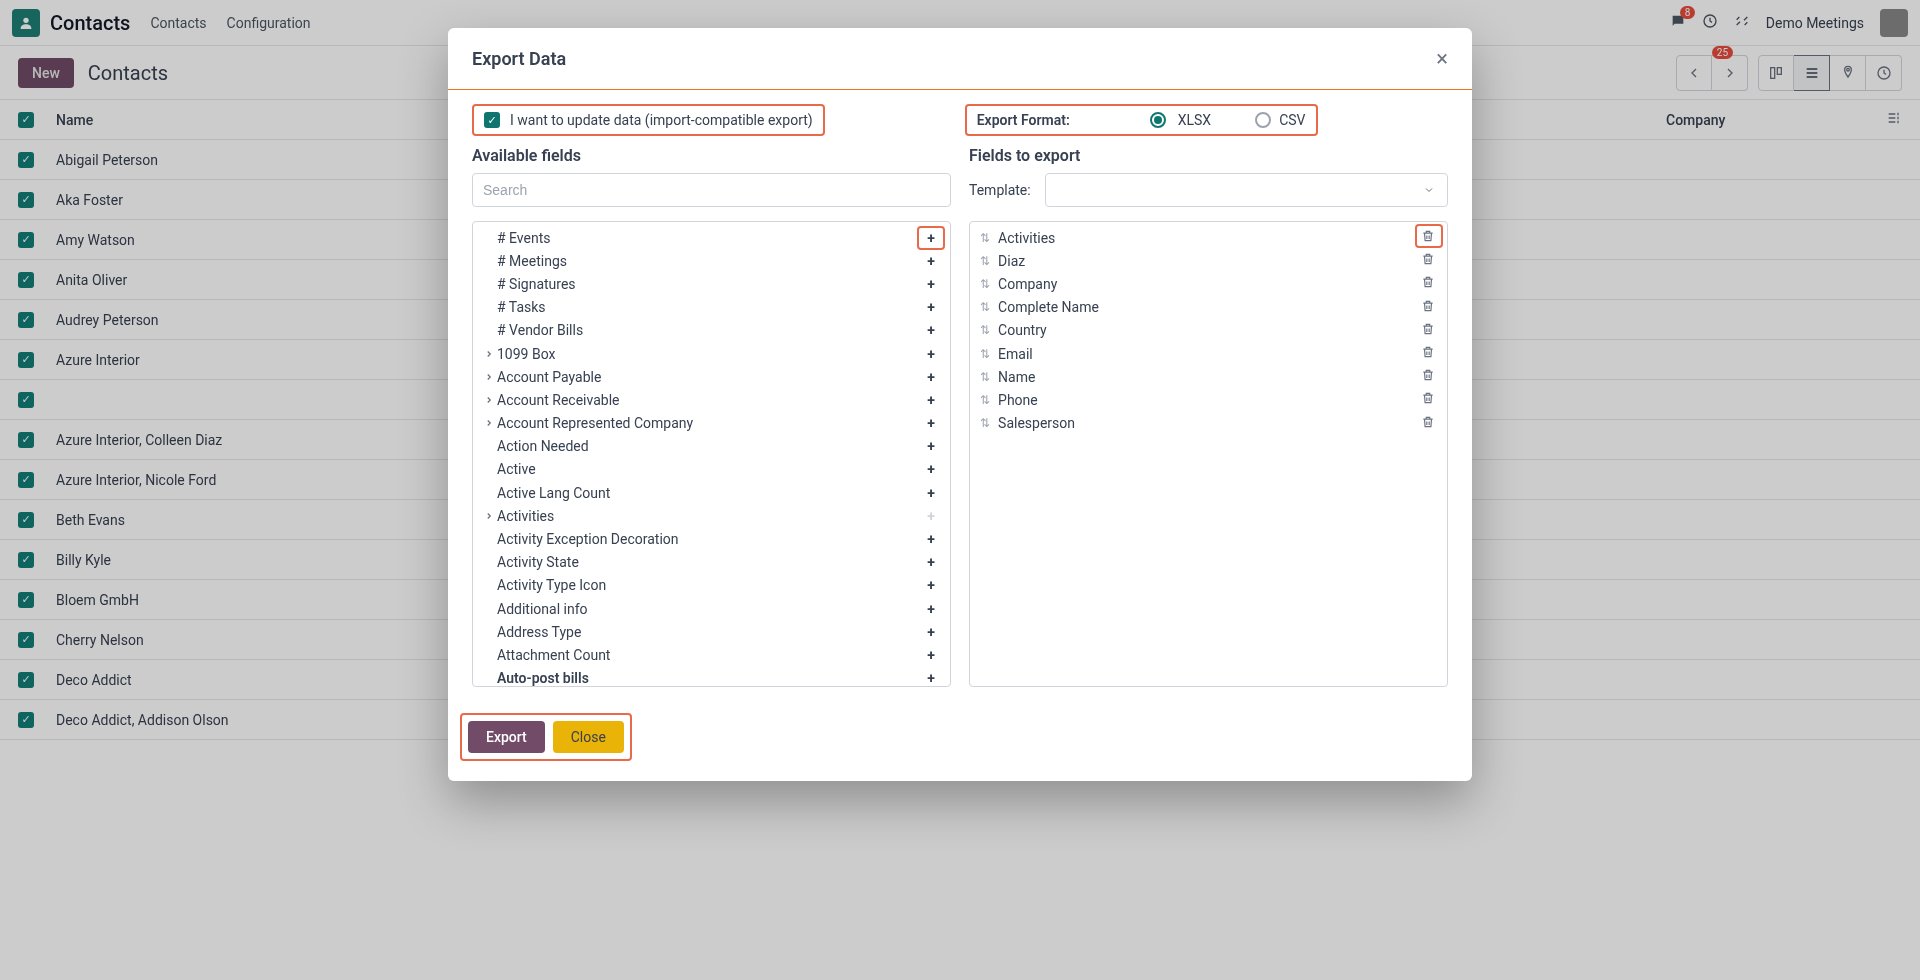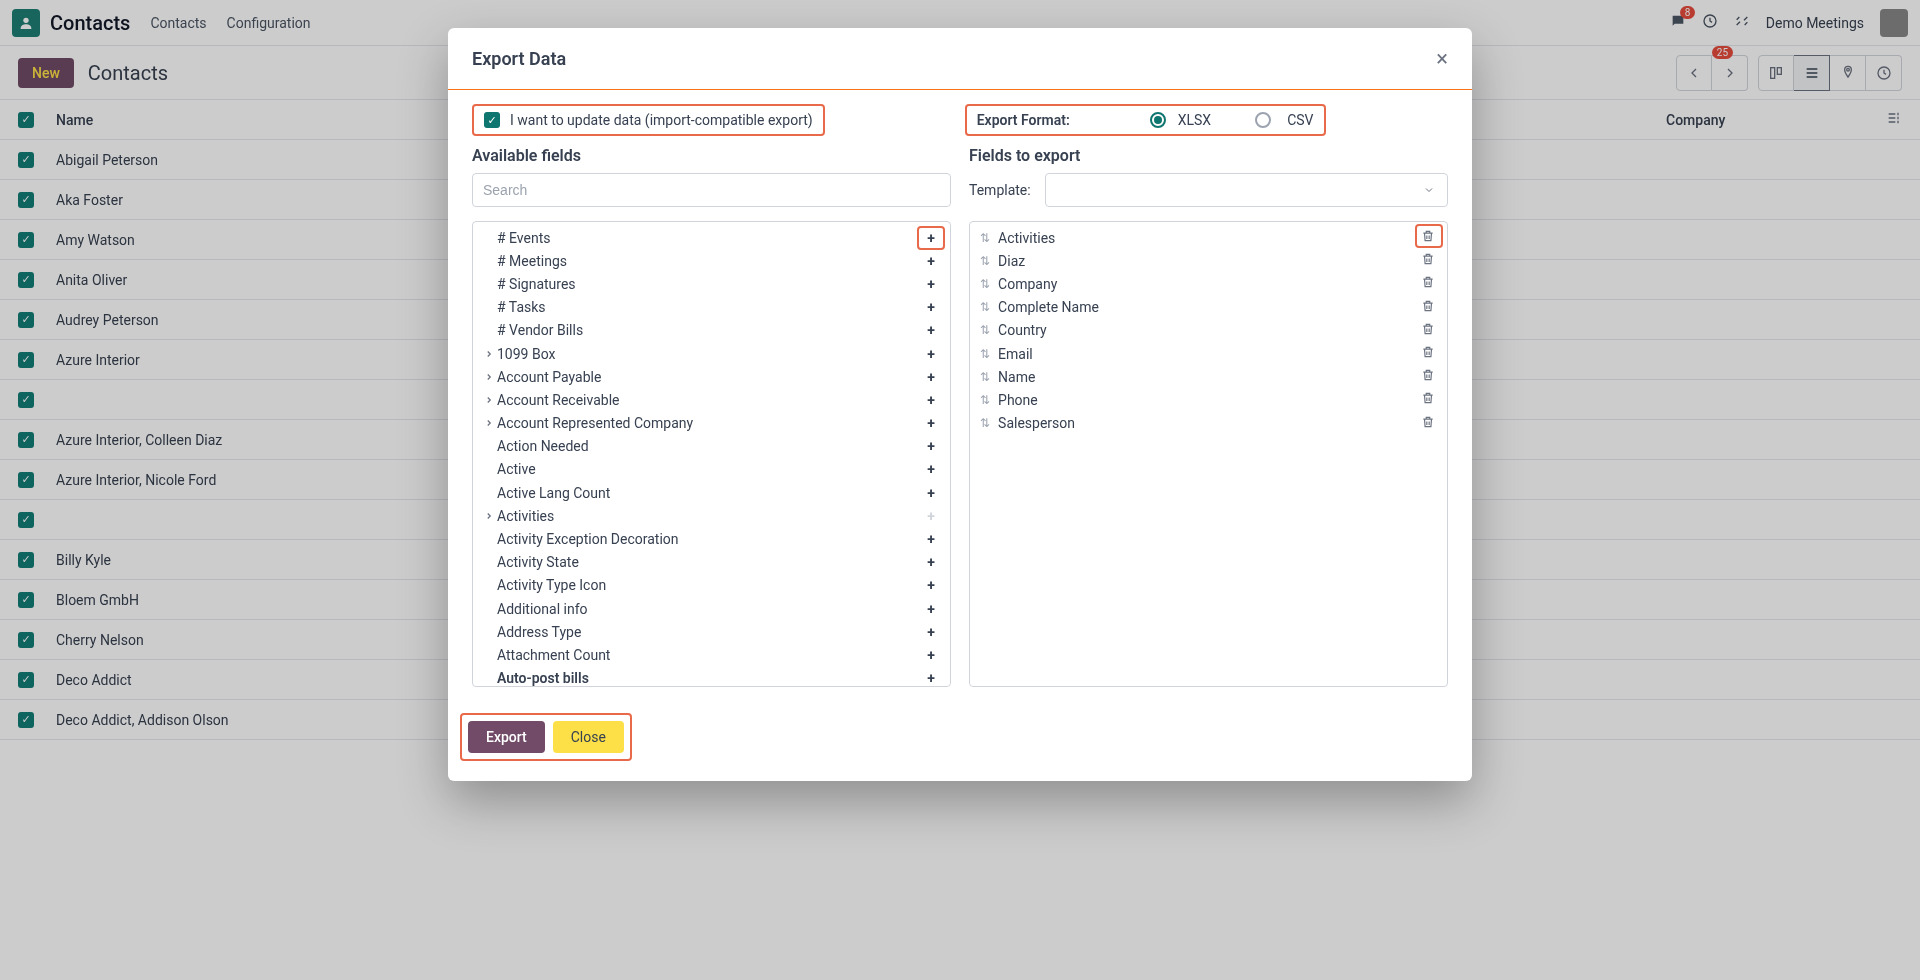--- a/index.html
+++ b/index.html
@@ -44,21 +44,21 @@
     
     .secondbar {
       height: 54px;
       display: flex;
       align-items: center;
       padding: 0 18px;
       border-bottom: 1px solid #e5e7eb;
     }
     .btn-new {
       background: #714B67;
-      color: #fde047;
+      color: #e5e5e5;
       padding: 7px 14px;
       border-radius: 4px;
       font-weight: 500;
       margin-right: 14px;
       cursor: pointer;
     }
     .breadcrumb { font-size: 20px; color: #374151; }
     .secondbar-right { margin-left: auto; display: flex; align-items: center; gap: 10px; }
     .pager-arrow, .view-btn {
       width: 36px; height: 36px;
@@ -243,21 +243,21 @@
     }
     .btn-export {
       background: #714B67;
       color: white;
       padding: 8px 18px;
       border-radius: 4px;
       cursor: pointer;
       font-weight: 500;
     }
     .btn-close {
-      background: #fde047;
+      background: #eab308;
       color: #374151;
       padding: 8px 18px;
       border-radius: 4px;
       cursor: pointer;
     }
 
     svg.ico { width: 16px; height: 16px; }
   </style>
 </head>
 <body>
@@ -410,20 +410,21 @@
       </div>
       <div class="table-row">
     <div class="checkbox">✓</div>
     <div class="col-name">Azure Interior, Nicole Ford</div>
     <div class="col-rest col-country">States</div>
     <div class="col-company"></div>
     <div style="width:16px;"></div>
       </div>
       <div class="table-row">
     <div class="checkbox">✓</div>
+    <div class="col-name">Beth Evans</div>
     <div class="col-rest col-country"></div>
     <div class="col-company"></div>
     <div style="width:16px;"></div>
       </div>
       <div class="table-row">
     <div class="checkbox">✓</div>
     <div class="col-name">Billy Kyle</div>
     <div class="col-rest col-country"></div>
     <div class="col-company"></div>
     <div style="width:16px;"></div>
@@ -470,21 +471,21 @@
         <div class="highlight-box">
           <div class="chk-square">✓</div>
           <span>I want to update data (import-compatible export)</span>
         </div>
         <div class="highlight-box" style="gap:20px;">
           <span style="font-weight:600;">Export Format:</span>
           <div style="display:flex;align-items:center;gap:12px;margin-left:24px;padding-left:36px;">
             <span class="radio-dot on"></span>
             <span>XLSX</span>
           </div>
-          <div style="display:flex;align-items:center;gap:16px;margin-left:24px;">
+          <div style="display:flex;align-items:center;gap:8px;margin-left:24px;">
             <span class="radio-dot off"></span>
             <span>CSV</span>
           </div>
         </div>
       </div>
 
       <div class="columns">
         <div class="col-left">
           <div class="section-title">Available fields</div>
           <input class="search-input" placeholder="Search" style="">

